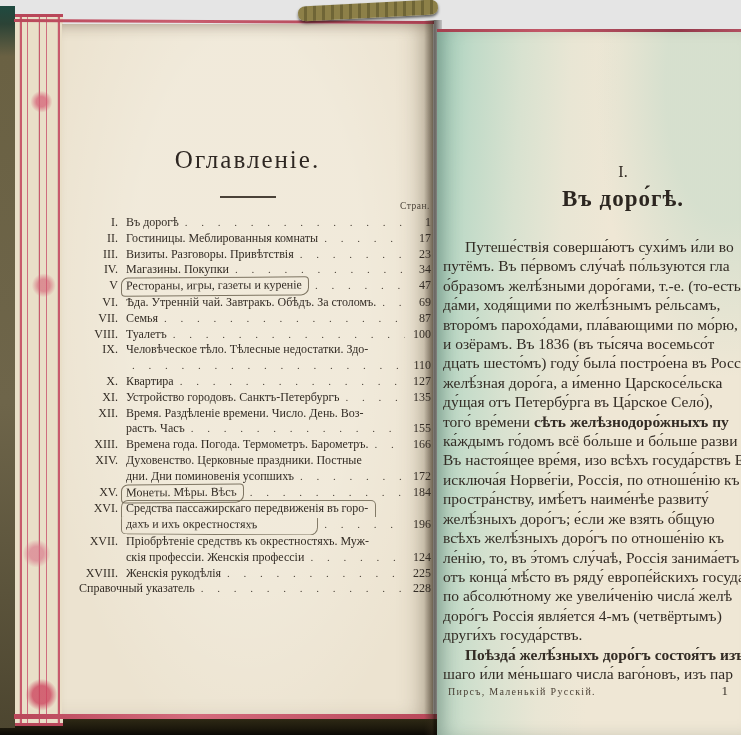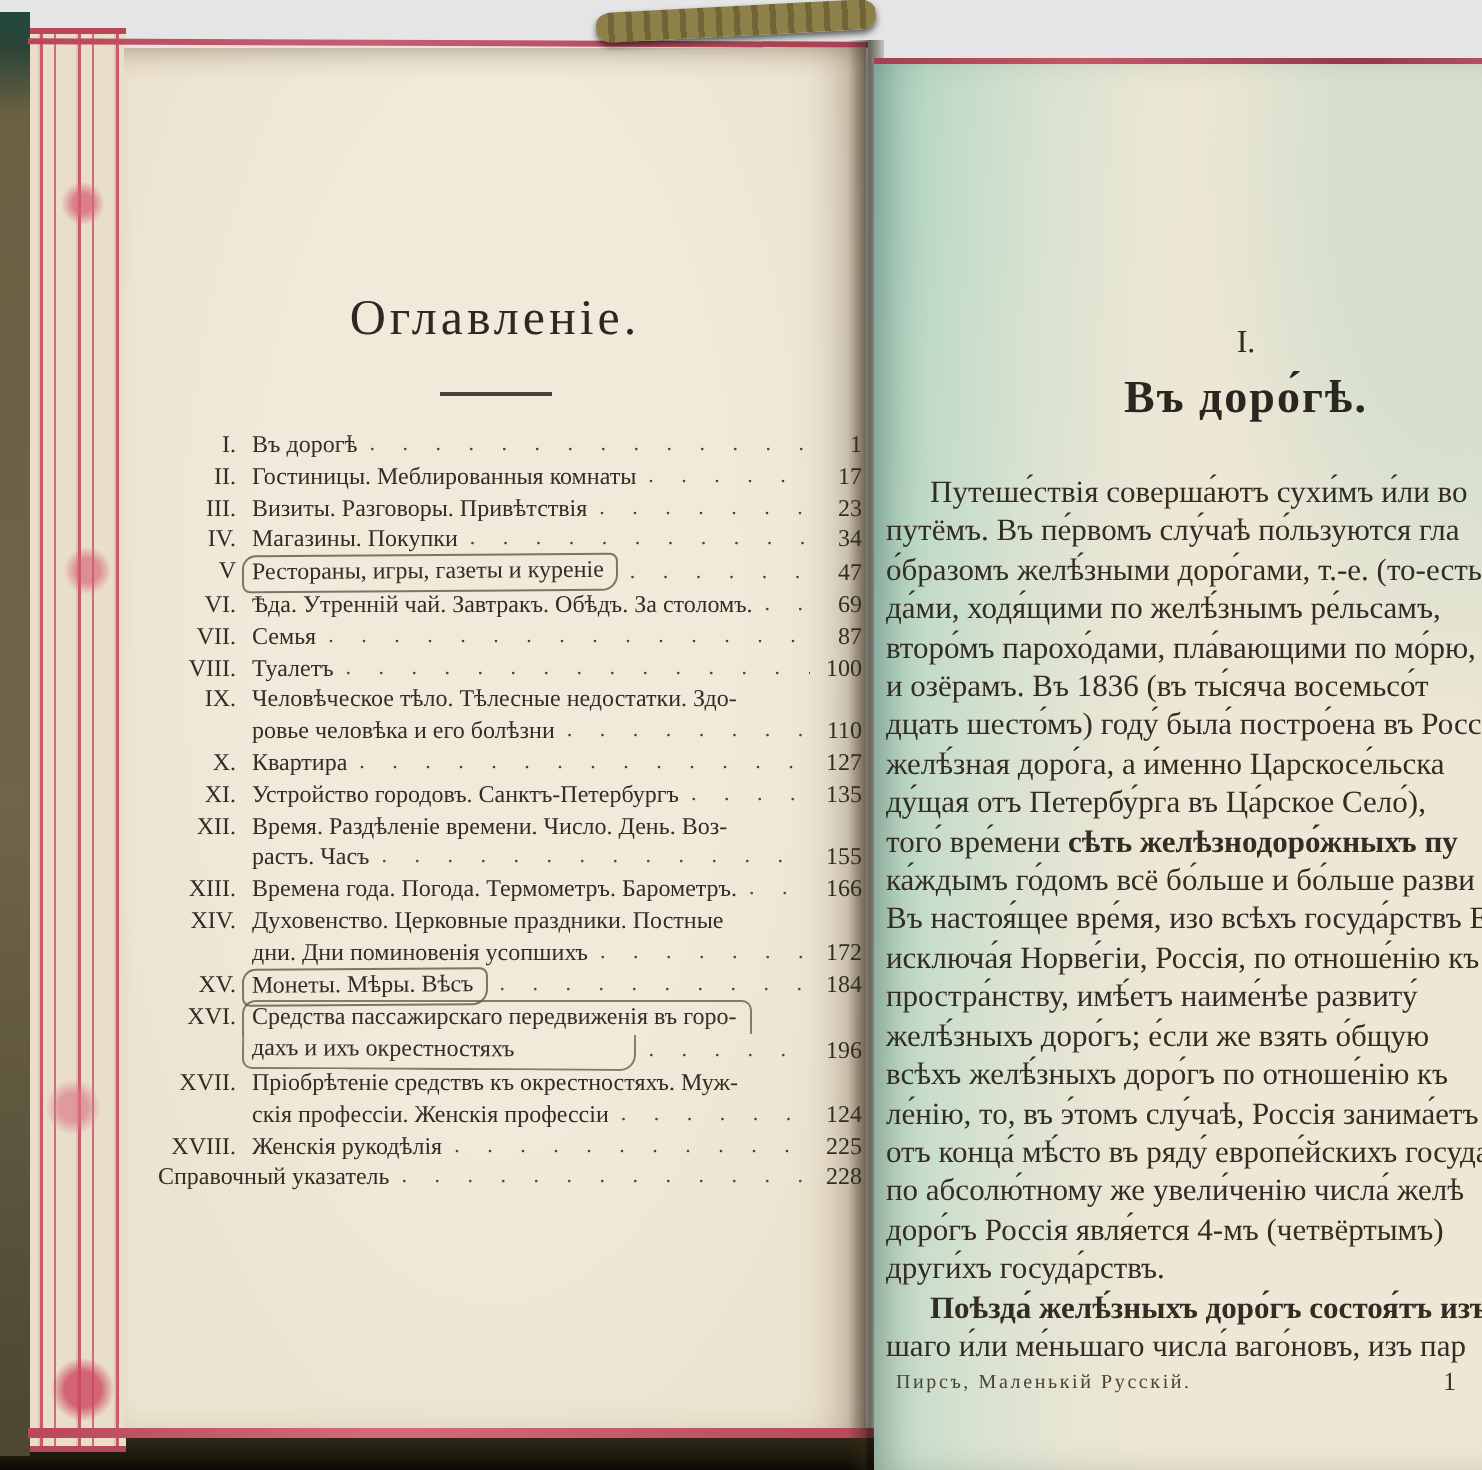--- a/index.html
+++ b/index.html
@@ -55,21 +55,21 @@
   
   #toc-title{position:absolute;left:62px;top:146px;width:371px;text-align:center;
     font-size:25px;letter-spacing:2px;color:#2e2722;}
   #toc-divider{position:absolute;left:220px;top:196px;width:56px;height:2px;background:#4a4238;}
   #toc-colhead{position:absolute;left:62px;top:201px;width:368px;text-align:right;
     font-size:9.5px;color:#4a4238;letter-spacing:.5px;}
   #toc{position:absolute;left:63px;top:215px;width:368px;color:#332c25;}
   .toc-row{display:flex;line-height:15.8px;font-size:12px;}
   .toc-num{flex:none;width:55px;text-align:right;padding-right:0;}
   .toc-body{flex:1 1 0;min-width:0;margin-left:8px;display:flex;flex-direction:column;}
-  .toc-line{display:flex;align-items:center;min-width:0;}
+  .toc-line{display:flex;align-items:flex-start;min-width:0;}
   .toc-text{white-space:nowrap;overflow:hidden;flex:0 1 auto;min-width:0;}
   .leader{flex:1 1 0;min-width:0;overflow:hidden;white-space:nowrap;
     letter-spacing:5.5px;color:#4c443a;font-size:11px;padding:0 2px 0 6px;}
   .toc-page{flex:none;width:26px;text-align:right;}
   .toc-row.outdent .toc-body{margin-left:16px;}
   
   .pbox{display:inline-block;border:1.3px solid rgba(104,95,76,.85);
     border-radius:7px 4px 8px 4px;padding:0 6px 1px 4px;margin:-1px 0 -1px -5px;
     transform:rotate(-.4deg);}
   .pbox-top{display:inline-block;border:1.3px solid rgba(104,95,76,.8);border-bottom:none;
@@ -107,20 +107,21 @@
   <div id="gutter"></div>
 
   <div id="right-page">
     <div class="red-top"></div>
   </div>
 
   <div id="bookmark"></div>
 
   <div id="toc-title">Оглавленіе.</div>
   <div id="toc-divider"></div>
+  <div id="toc-colhead">Стран.</div>
   <div id="toc">
       <div class="toc-row">
         <span class="toc-num">I.</span>
         <div class="toc-body">
           <div class="toc-line">
             <span class="toc-text">Въ дорогѣ</span>
             <span class="leader">. . . . . . . . . . . . . . . . . . . . . . . . . . . . . . . . . . . . . . . . . . . . . . . . </span>
             <span class="toc-page">1</span>
           </div>
         </div>
@@ -195,21 +196,20 @@
           </div>
         </div>
       </div>
       <div class="toc-row">
         <span class="toc-num">IX.</span>
         <div class="toc-body">
           <div class="toc-line">
             <span class="toc-text">Человѣческое тѣло.  Тѣлесные недостатки.  Здо-</span>
           </div>
           <div class="toc-line">
-            <span class="toc-text">ровье человѣка и его болѣзни</span>
             <span class="leader">. . . . . . . . . . . . . . . . . . . . . . . . . . . . . . . . . . . . . . . . . . . . . . . . </span>
             <span class="toc-page">110</span>
           </div>
         </div>
       </div>
       <div class="toc-row">
         <span class="toc-num">X.</span>
         <div class="toc-body">
           <div class="toc-line">
             <span class="toc-text">Квартира</span>

